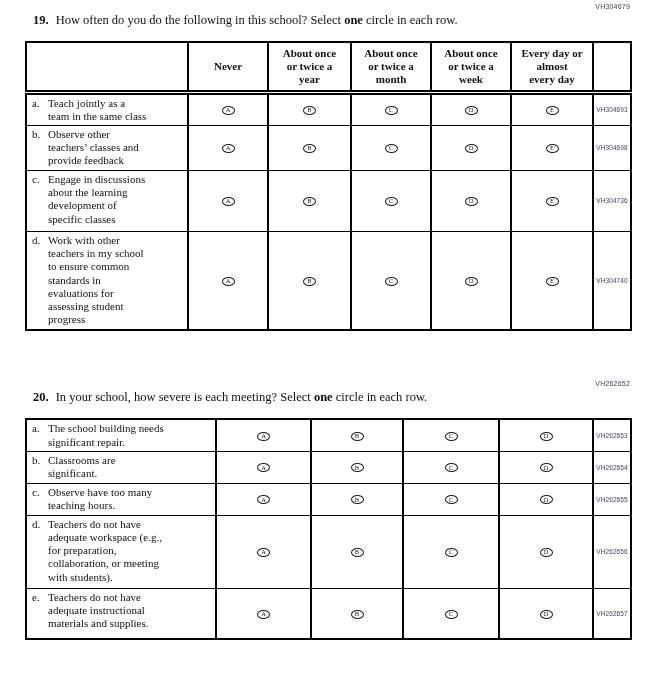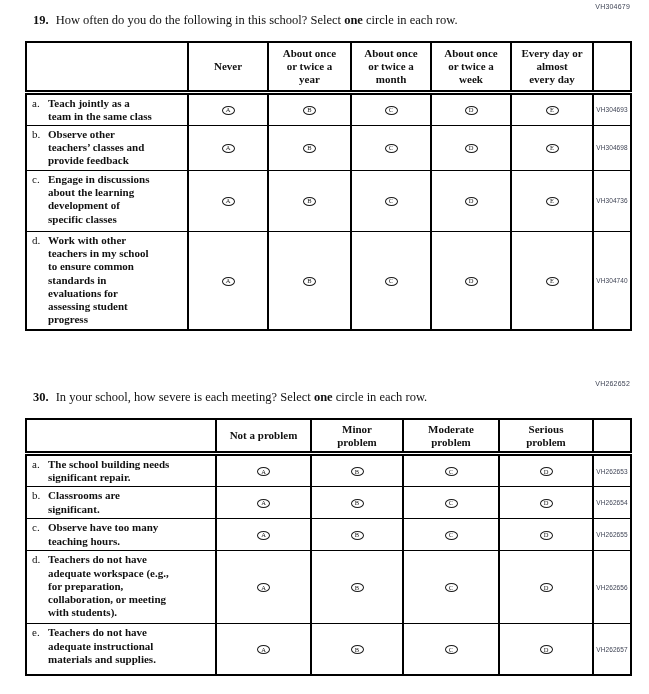--- a/index.html
+++ b/index.html
@@ -67,21 +67,21 @@
   .t2 tr.r4 { height: 73px; }
   .t2 tr.r5 { height: 51px; }
   td.stem {
     vertical-align: top;
     padding: 2px 2px 2px 5px;
     font-size: 11px;
     line-height: 13.2px;
   }
   .stem-wrap { display: flex; align-items: flex-start; }
   .stem-letter { flex: 0 0 16px; }
-  .stem-text { white-space: pre-line; font-weight: bold; }
+  .stem-text { white-space: pre-line; }
   td.opt-cell { text-align: center; vertical-align: middle; }
   .opt {
     display: inline-block;
     width: 13px;
     height: 9px;
     border: 1px solid #1b1b1b;
     border-radius: 50%;
     position: relative;
     background: #fff;
     cursor: pointer;
@@ -216,44 +216,33 @@
       <td class="opt-cell"><span class="opt"><span class="opt-letter">D</span></span></td>
       <td class="opt-cell"><span class="opt"><span class="opt-letter">E</span></span></td>
       <td class="code-cell">VH304740</td>
     </tr>
   </tbody>
     </table>
 
   <div class="ref-code ref-mid">VH262652</div>
 
   <div class="question-line">
-    <span class="qnum">30.</span><span class="qtext"><span>In your school, how severe is each meeting? Select </span><b>one</b><span> circle in each row.</span></span>
+    <span class="qnum">20.</span><span class="qtext"><span>In your school, how severe is each meeting? Select </span><b>one</b><span> circle in each row.</span></span>
   </div>
 
   <table class="survey-table t2">
     <colgroup>
       <col style="width:190px">
         <col style="width:95px">
         <col style="width:92px">
         <col style="width:96px">
         <col style="width:94px">
         <col style="width:38px">
     </colgroup>
     <tbody>
-        <tr>
-      <th></th>
-      <th>Not a problem</th>
-      <th>Minor
-problem</th>
-      <th>Moderate
-problem</th>
-      <th>Serious
-problem</th>
-      <th></th>
-    </tr>
 
     <tr class="r1">
       <td class="stem">
         <div class="stem-wrap">
               <span class="stem-letter">a.</span>
               <span class="stem-text">The school building needs
 significant repair.</span>
             </div>
       </td>
       <td class="opt-cell"><span class="opt"><span class="opt-letter">A</span></span></td>

